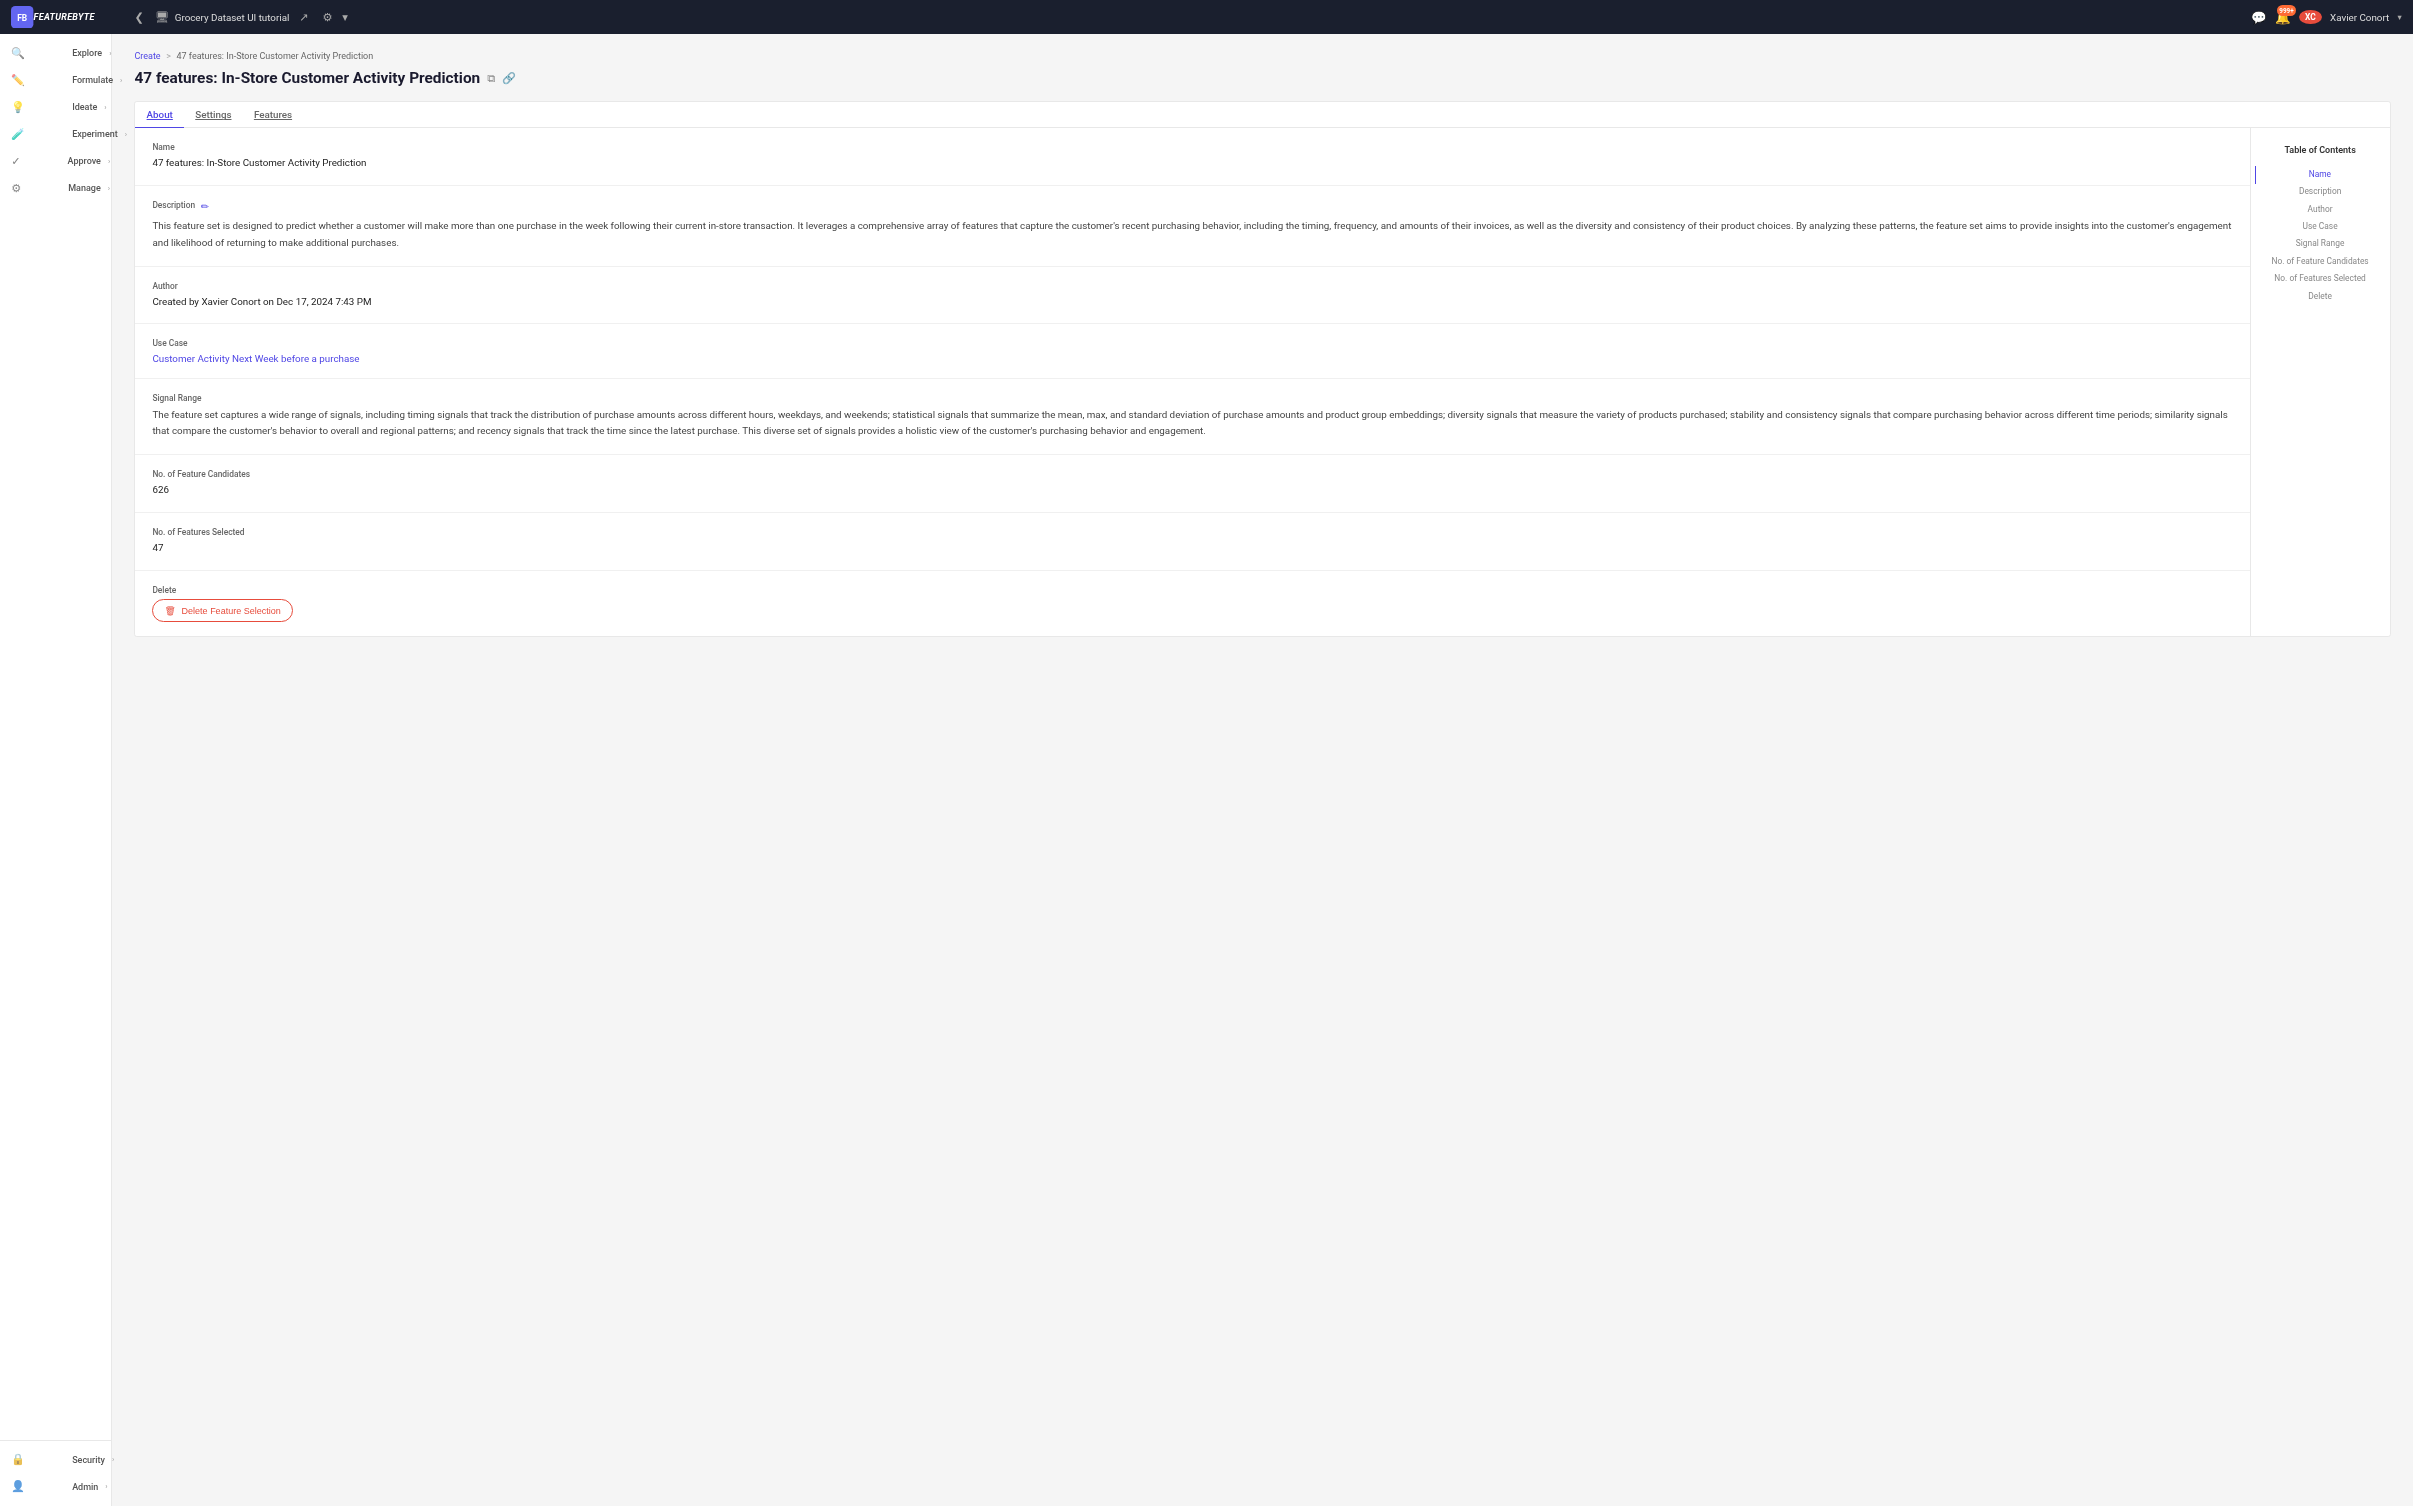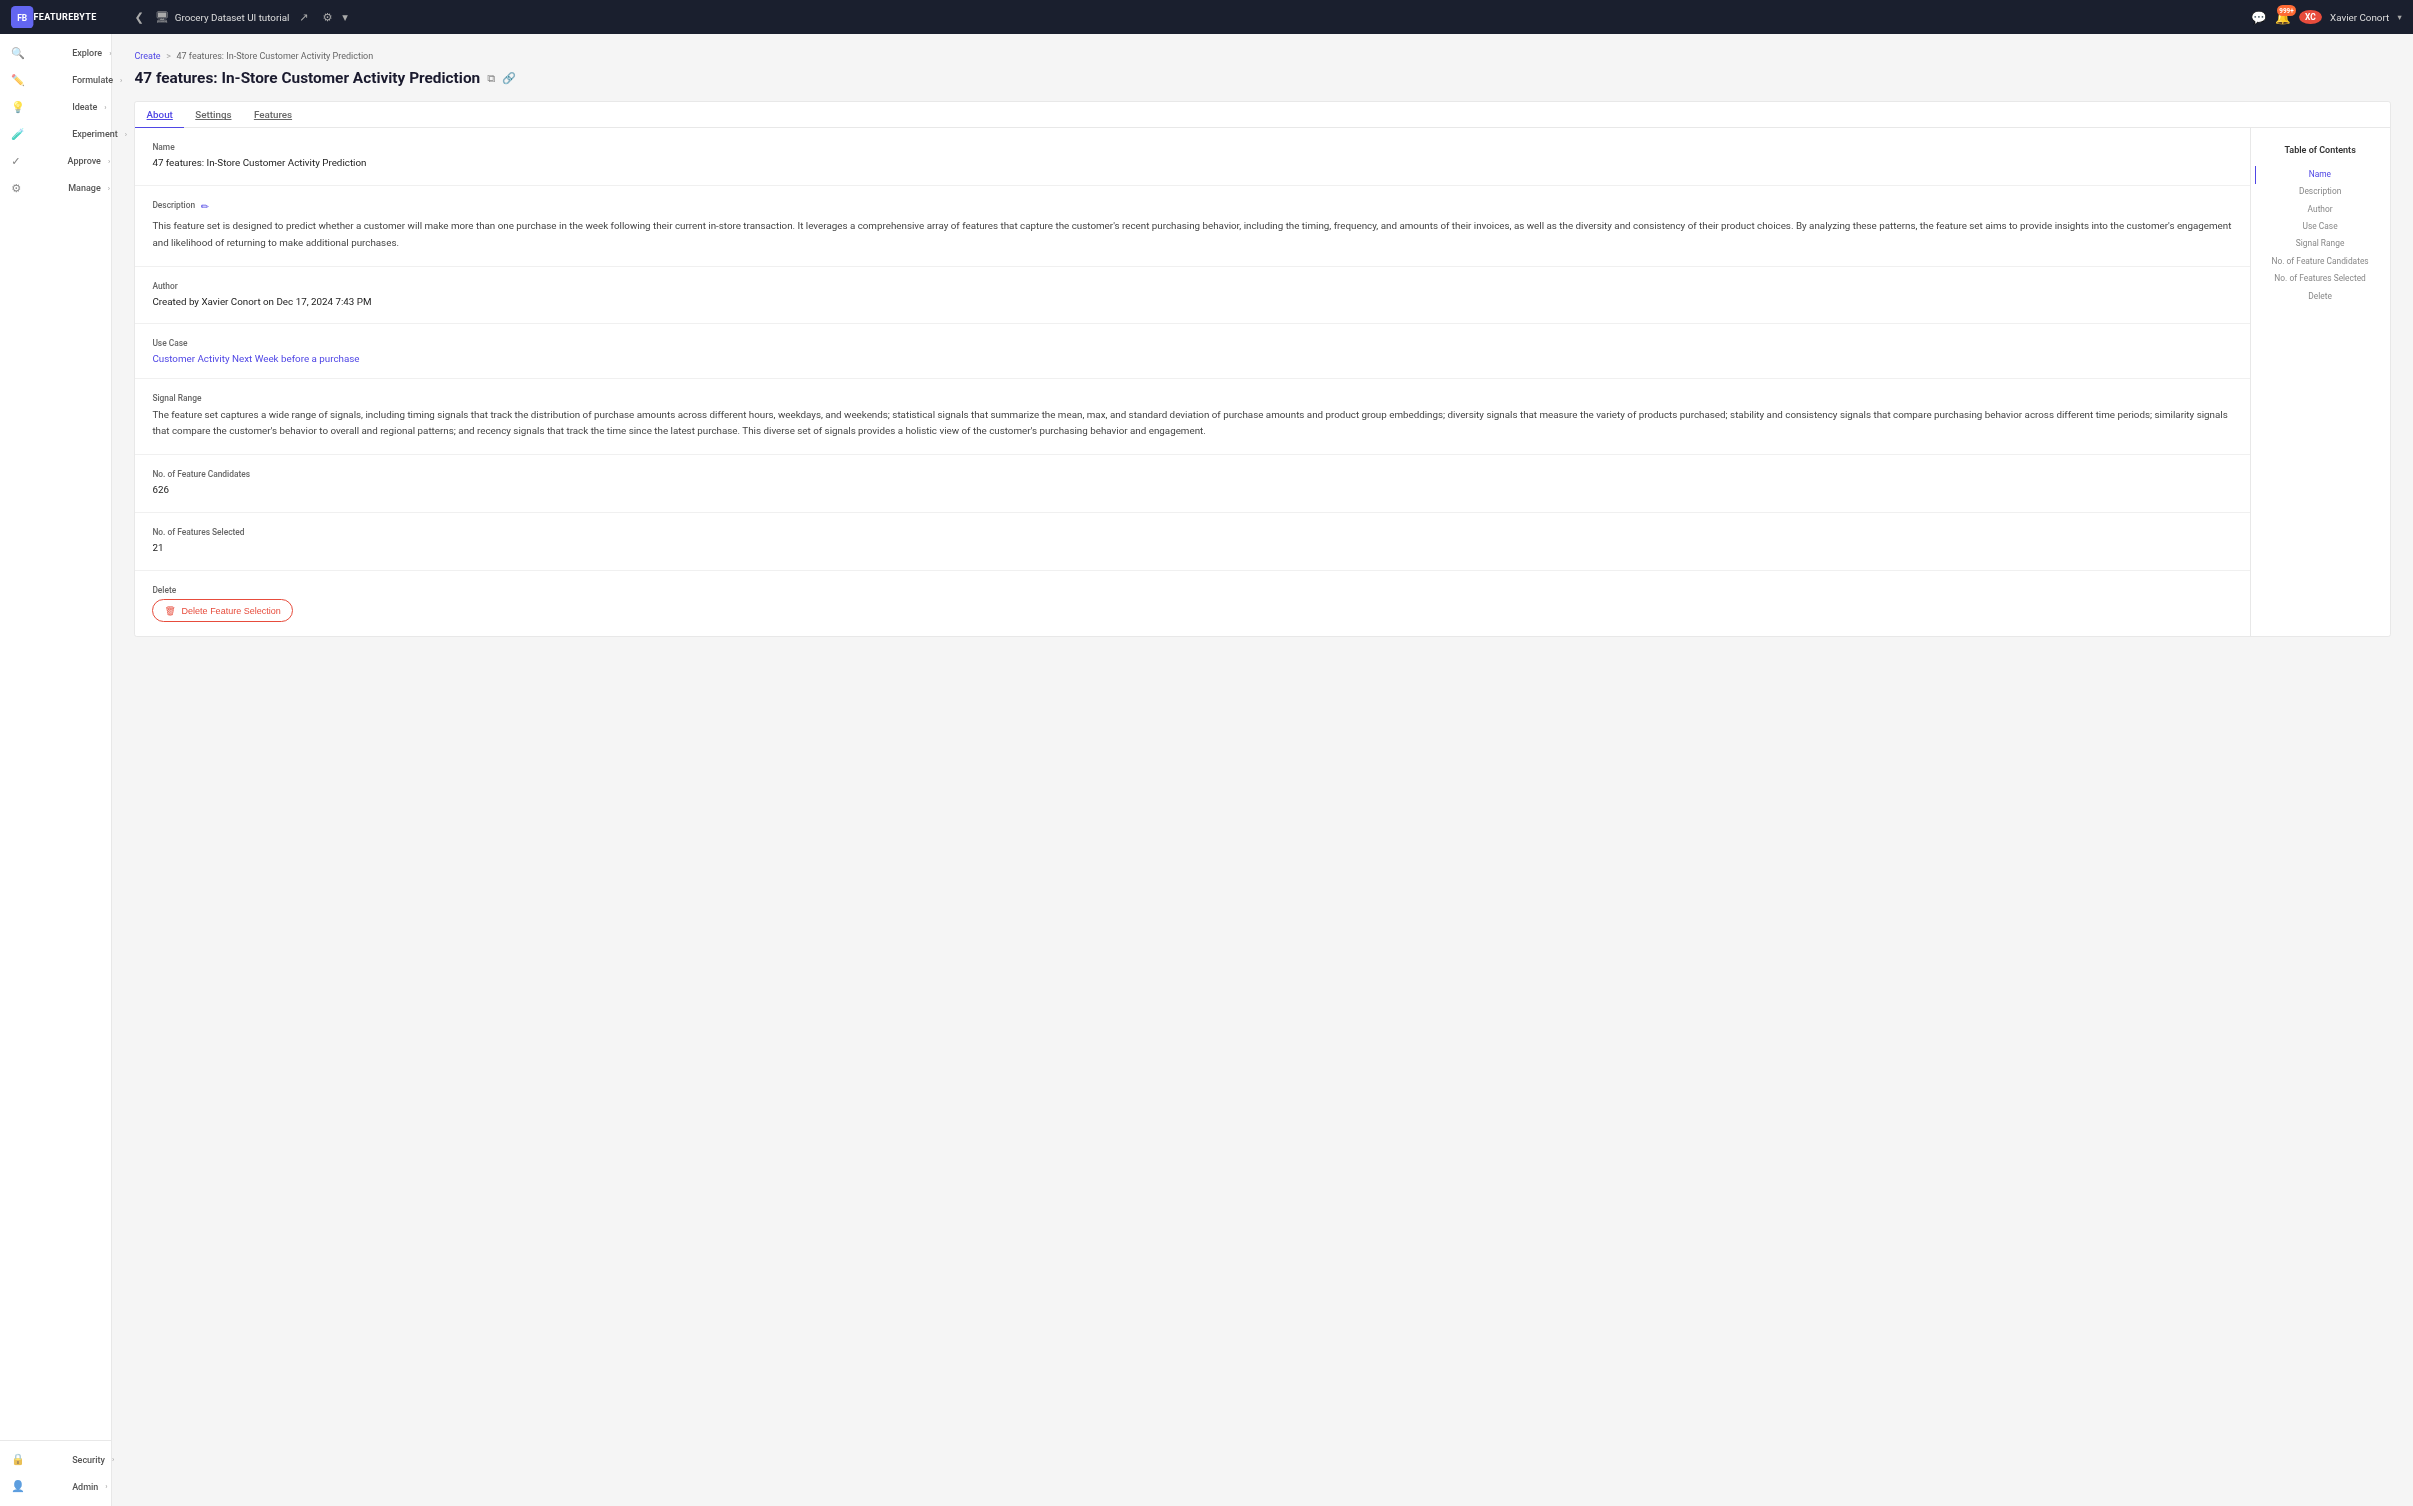--- a/index.html
+++ b/index.html
@@ -25,20 +25,21 @@
     }
     .logo-icon {
       width: 22.4px;
       height: 22.4px;
     }
     .logo-text {
       color: white;
       font-weight: 700;
       font-size: 9px;
       letter-spacing: 0.3px;
+      font-style: italic;
     }
     .nav-collapse-btn {
       color: #aaa;
       background: none;
       border: none;
       cursor: pointer;
       padding: 2.8px;
       font-size: 11.2px;
     }
     .nav-center {
@@ -459,21 +460,21 @@
           <div class="section-value description">The feature set captures a wide range of signals, including timing signals that track the distribution of purchase amounts across different hours, weekdays, and weekends; statistical signals that summarize the mean, max, and standard deviation of purchase amounts and product group embeddings; diversity signals that measure the variety of products purchased; stability and consistency signals that compare purchasing behavior across different time periods; similarity signals that compare the customer's behavior to overall and regional patterns; and recency signals that track the time since the latest purchase. This diverse set of signals provides a holistic view of the customer's purchasing behavior and engagement.</div>
         </div>
 
         <div class="section">
           <div class="section-label">No. of Feature Candidates</div>
           <div class="section-value">626</div>
         </div>
 
         <div class="section">
           <div class="section-label">No. of Features Selected</div>
-          <div class="section-value">21</div>
+          <div class="section-value">47</div>
         </div>
 
         <div class="section">
           <div class="section-label">Delete</div>
           <button class="delete-btn">
             <span class="delete-icon">🗑</span>
             <span>Delete Feature Selection</span>
           </button>
         </div>
 

